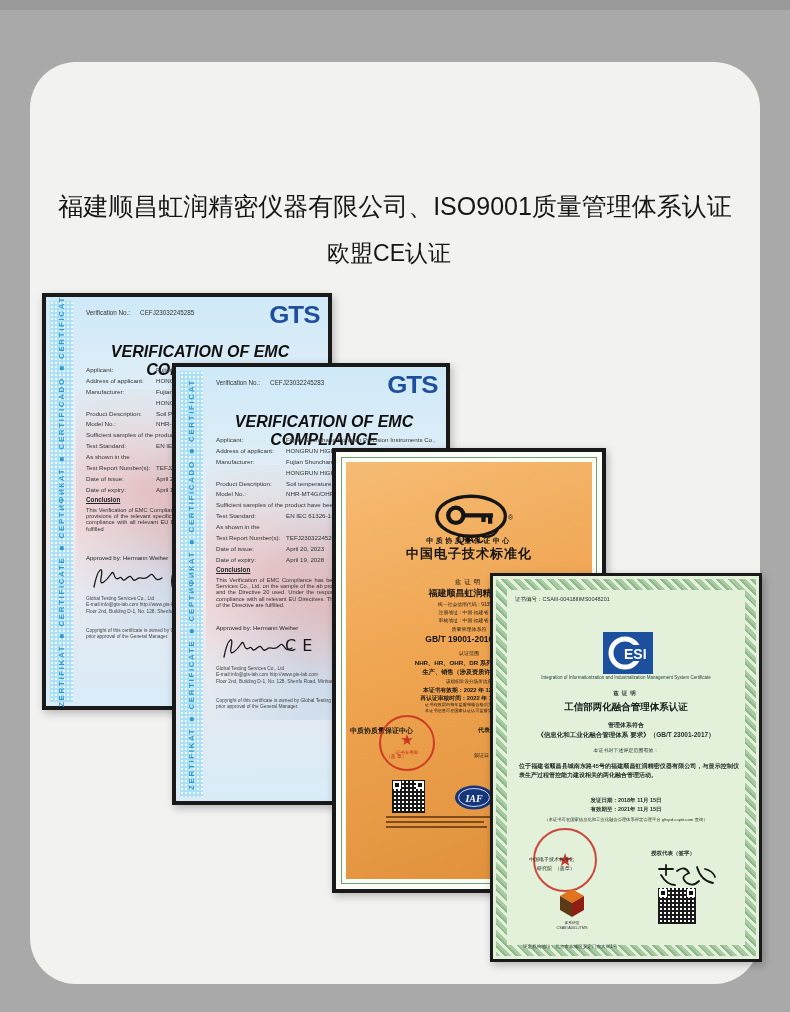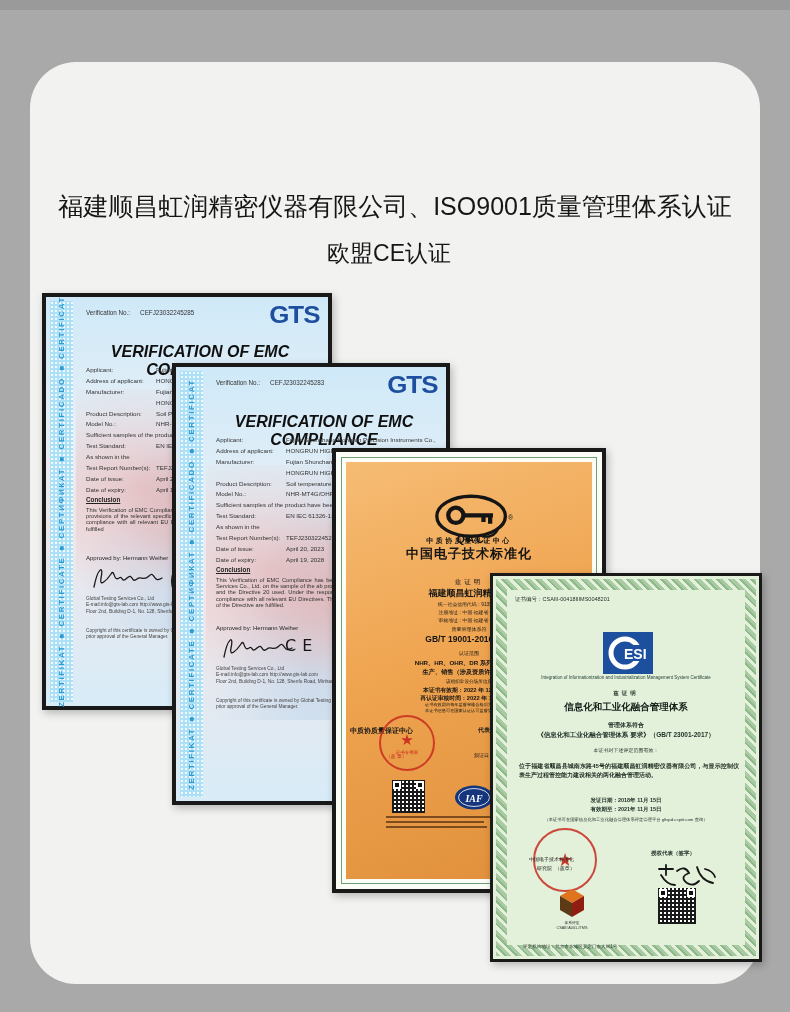--- a/index.html
+++ b/index.html
@@ -367,21 +367,21 @@
     <div class="elogo">
       <svg width="50" height="42" viewBox="0 0 50 42">
         <rect width="50" height="42" fill="#1d4f9f"></rect>
         <circle cx="22" cy="21" r="14" fill="none" stroke="#ffffff" stroke-width="5"></circle>
         <rect x="19" y="13" width="31" height="16" fill="#1d4f9f"></rect>
         <text x="21" y="27" font-size="14" font-weight="bold" fill="#ffffff">ESI</text>
       </svg>
     </div>
     <div class="ec etitle-en">Integration of Informationization and Industrialization Management System Certificate</div>
     <div class="ec ecertify">兹证明</div>
-    <div class="ec ecompany">信息化和工业化融合管理体系</div>
+    <div class="ec ecompany">工信部两化融合管理体系认证</div>
     <div class="ec econform">管理体系符合</div>
     <div class="ec estd">《信息化和工业化融合管理体系 要求》（GB/T 23001-2017）</div>
     <div class="ec escopeintro">本证书对下述评定范围有效：</div>
     <div class="escope">位于福建省顺昌县城南东路45号的福建顺昌虹润精密仪器有限公司，与显示控制仪表生产过程管控能力建设相关的两化融合管理活动。</div>
     <div class="ec eissue">发证日期：2018年 11月 15日</div>
     <div class="ec eexpiry">有效期至：2021年 11月 15日</div>
     <div class="ec equery">（本证书可在国家信息化和工业化融合管理体系评定管理平台 gltspd.cspiit.com 查询）</div>
     <div class="stamp estamp">
       <span class="star">★</span>
     </div>

